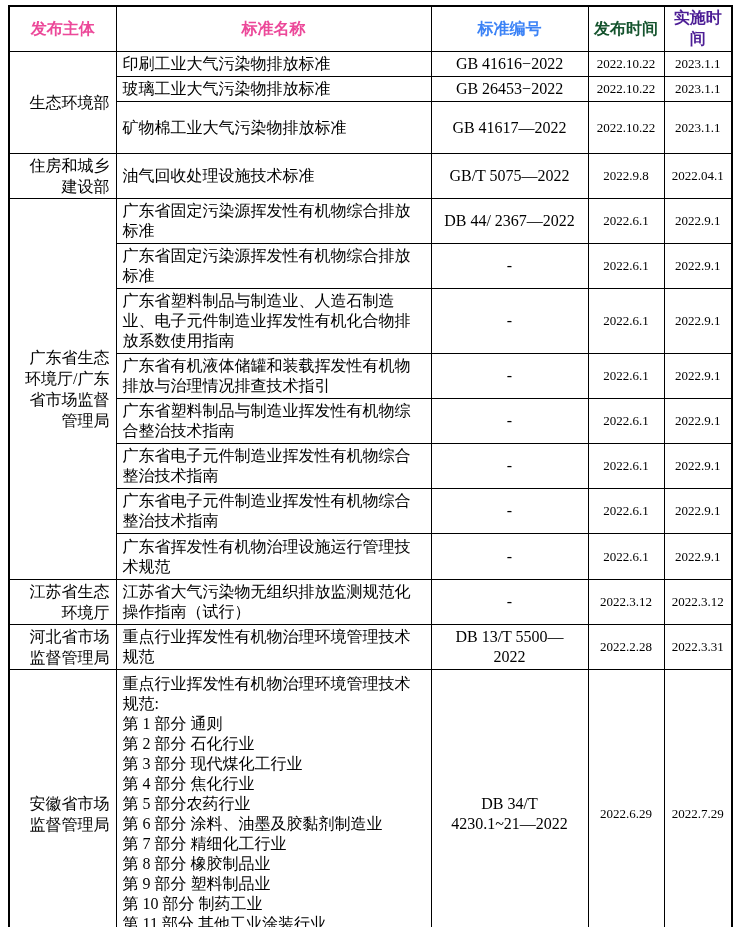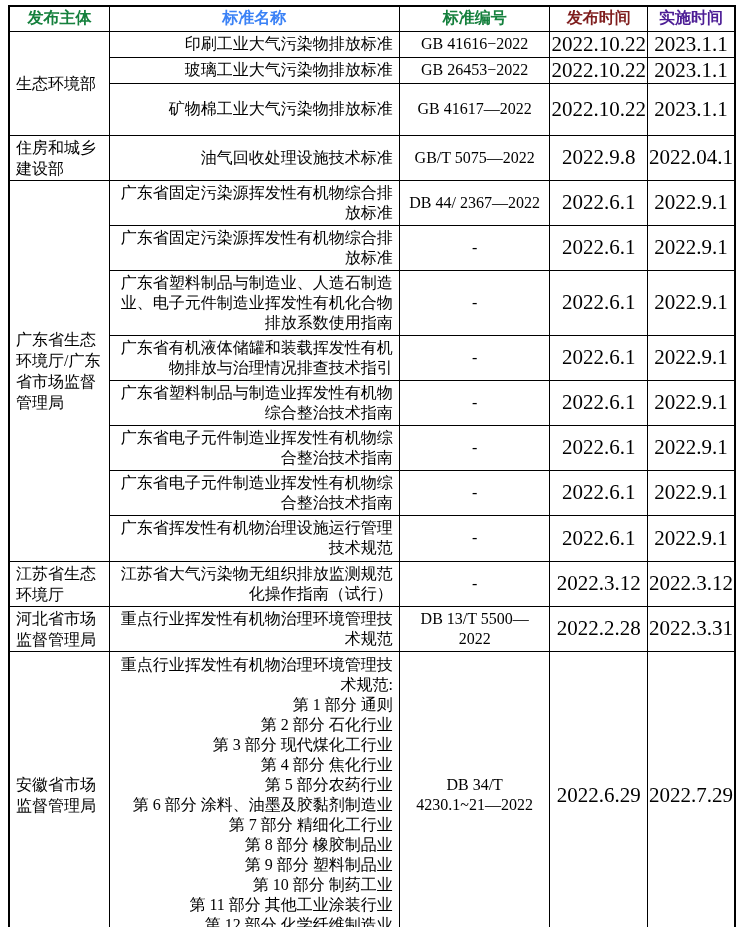--- a/index.html
+++ b/index.html
@@ -25,38 +25,38 @@
     font-size:16px;
     overflow:hidden;
   }
   th{
     font-weight:bold;
     text-align:center;
     padding:1px 2px;
   }
   td{padding:1px 2px;text-align:center;}
   td.publisher{
-    text-align:left;
+    text-align:right;
     padding:1px 6px;
     line-height:21px;
     margin-left:20px;
   }
   td.name{
-    text-align:right;
+    text-align:left;
     padding:2px 6px;
     line-height:20px;
   }
   td.name.multi{white-space:pre-line;}
   td.code{
     white-space:pre-line;
     line-height:20px;
     padding:1px 3px;
   }
   td.dt{
-    font-size:21px;
+    font-size:13px;
     padding:0 1px;
   }
   tr.r-head{height:25px}
   tr.r-a{height:23px}
   tr.r-b{height:52px}
   tr.r-c{height:43px}
   tr.r-d{height:44px}
   tr.r-e{height:64px}
   tr.r-f{height:46px}
   tr.r-g{height:42px}
@@ -68,24 +68,24 @@
 <table class="std">
   <colgroup>
     <col class="c1">
       <col class="c2">
       <col class="c3">
       <col class="c4">
       <col class="c5">
   </colgroup>
   <thead>
     <tr class="r-head">
-      <th style="color: #15803d;">发布主体</th>
-      <th style="color: #3b82f6;">标准名称</th>
-      <th style="color: #15803d;">标准编号</th>
-      <th style="color: #7f1d1d;">发布时间</th>
+      <th style="color: #ec4899;">发布主体</th>
+      <th style="color: #ec4899;">标准名称</th>
+      <th style="color: #3b82f6;">标准编号</th>
+      <th style="color: #14532d;">发布时间</th>
       <th style="color: #4c1d95;">实施时间</th>
     </tr>
   </thead>
   <tbody>
 
     <tr class="r-a">
       <td class="publisher" rowspan="3">生态环境部</td>
       <td class="name">印刷工业大气污染物排放标准</td>
       <td class="code">GB 41616−2022</td>
       <td class="dt">2022.10.22</td>

